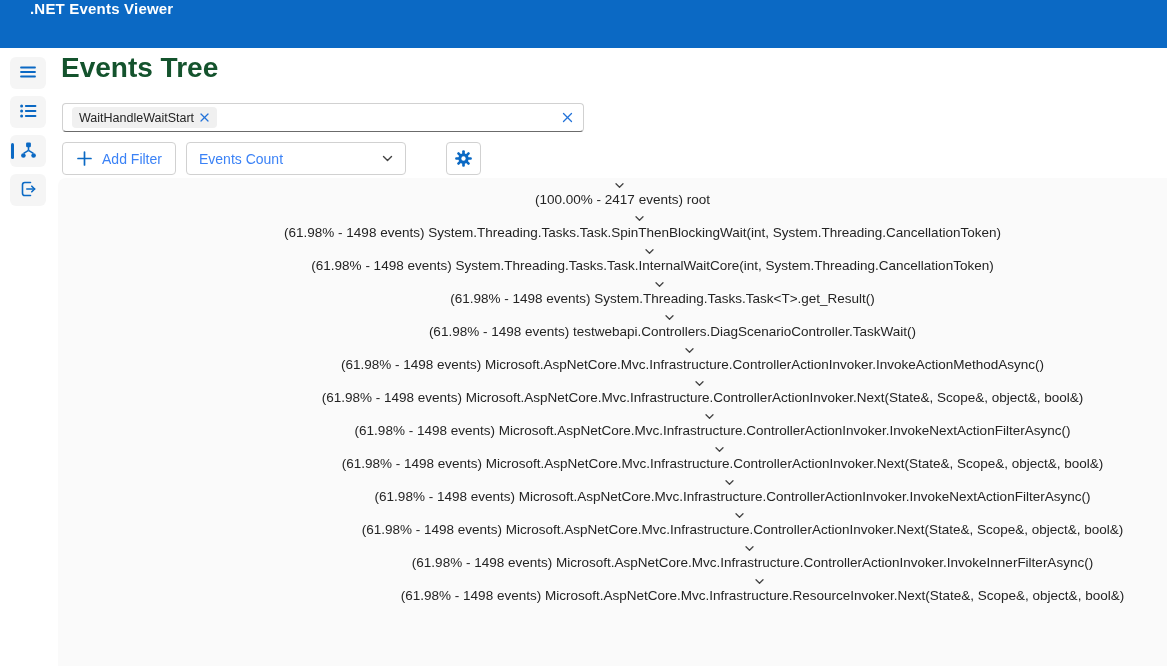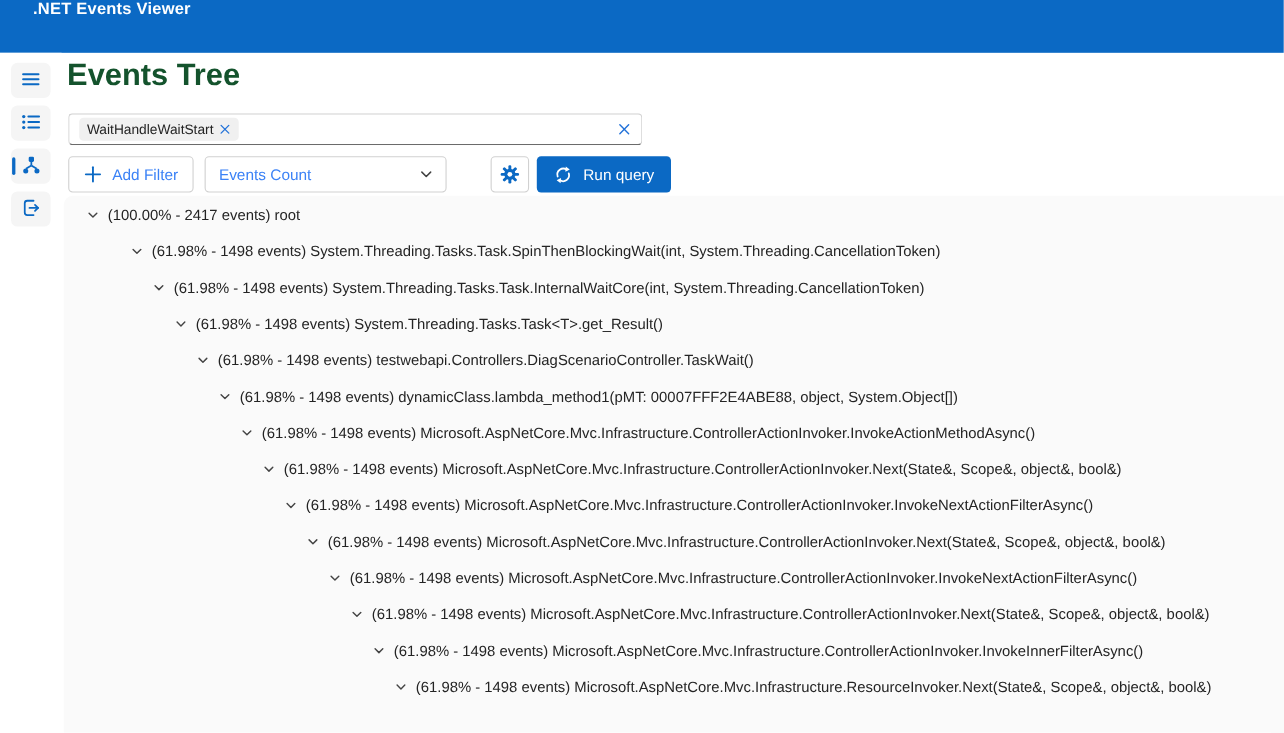--- a/index.html
+++ b/index.html
@@ -40,21 +40,21 @@
   .select { left:186px; width:220px; padding:0 10px 0 12px; justify-content:space-between; }
   .gear-btn { left:446px; width:35px; justify-content:center; }
   .btn-primary { position:absolute; left:488px; top:142px; width:122px; height:33px; background:#0b69c4;
                  border:none; border-radius:4px; color:#fff; font-size:14px; display:flex;
                  align-items:center; justify-content:center; gap:9px; cursor:pointer; }
 
   
   .tree-panel { position:absolute; left:58px; top:178px; right:0; bottom:0; background:#fafafa;
                 border-top-left-radius:8px; padding-top:1px; overflow:hidden; }
   .tree-row { height:33px; display:flex; align-items:center; font-size:13.5px; color:#242424;
-              white-space:nowrap; cursor:pointer; }
+              white-space:nowrap; cursor:pointer;flex-direction:column; }
   .tree-row .tw { display:flex; align-items:center; margin-right:7px; flex:none; }
 </style>
 </head>
 <body>
 
 <div class="stage">
 
   <header class="appbar">
     <span class="appbar-title">.NET Events Viewer</span>
   </header>
@@ -153,33 +153,20 @@
     <svg width="19" height="19" viewBox="0 0 20 20" fill="#0b69c4">
       <rect x="8.6" y="1.2" width="2.8" height="17.6" rx="1.2"></rect>
       <rect x="8.6" y="1.2" width="2.8" height="17.6" rx="1.2" transform="rotate(45 10 10)"></rect>
       <rect x="8.6" y="1.2" width="2.8" height="17.6" rx="1.2" transform="rotate(90 10 10)"></rect>
       <rect x="8.6" y="1.2" width="2.8" height="17.6" rx="1.2" transform="rotate(135 10 10)"></rect>
       <circle cx="10" cy="10" r="5.4"></circle>
       <circle cx="10" cy="10" r="2.3" fill="#fff"></circle>
     </svg>
   </button>
 
-  <button class="btn-primary">
-    <svg width="18" height="18" viewBox="0 0 20 20">
-      <g fill="none" stroke="#fff" stroke-width="1.8" stroke-linecap="round">
-        <path d="M4.4 11.6 A6 6 0 0 1 13.6 4.8"></path>
-        <path d="M15.6 8.4 A6 6 0 0 1 6.4 15.2"></path>
-      </g>
-      <g fill="#fff">
-        <polygon points="12.6,1.6 16.6,4.6 12.2,6.8"></polygon>
-        <polygon points="7.4,18.4 3.4,15.4 7.8,13.2"></polygon>
-      </g>
-    </svg>
-    <span>Run query</span>
-  </button>
 
   <section class="tree-panel">
       <div class="tree-row" style="padding-left: 20px;">
         <span class="tw">
           <svg width="13" height="13" viewBox="0 0 13 13" fill="none" stroke="#444" stroke-width="1.3" stroke-linecap="round" stroke-linejoin="round">
             <polyline points="3 4.8 6.5 8.3 10 4.8"></polyline>
           </svg>
         </span>
         <span>(100.00% - 2417 events) root</span>
       </div>
@@ -208,28 +195,20 @@
         <span>(61.98% - 1498 events) System.Threading.Tasks.Task&lt;T&gt;.get_Result()</span>
       </div>
       <div class="tree-row" style="padding-left: 120px;">
         <span class="tw">
           <svg width="13" height="13" viewBox="0 0 13 13" fill="none" stroke="#444" stroke-width="1.3" stroke-linecap="round" stroke-linejoin="round">
             <polyline points="3 4.8 6.5 8.3 10 4.8"></polyline>
           </svg>
         </span>
         <span>(61.98% - 1498 events) testwebapi.Controllers.DiagScenarioController.TaskWait()</span>
       </div>
-      <div class="tree-row" style="padding-left: 140px;">
-        <span class="tw">
-          <svg width="13" height="13" viewBox="0 0 13 13" fill="none" stroke="#444" stroke-width="1.3" stroke-linecap="round" stroke-linejoin="round">
-            <polyline points="3 4.8 6.5 8.3 10 4.8"></polyline>
-          </svg>
-        </span>
-        <span>(61.98% - 1498 events) dynamicClass.lambda_method1(pMT: 00007FFF2E4ABE88, object, System.Object[])</span>
-      </div>
       <div class="tree-row" style="padding-left: 160px;">
         <span class="tw">
           <svg width="13" height="13" viewBox="0 0 13 13" fill="none" stroke="#444" stroke-width="1.3" stroke-linecap="round" stroke-linejoin="round">
             <polyline points="3 4.8 6.5 8.3 10 4.8"></polyline>
           </svg>
         </span>
         <span>(61.98% - 1498 events) Microsoft.AspNetCore.Mvc.Infrastructure.ControllerActionInvoker.InvokeActionMethodAsync()</span>
       </div>
       <div class="tree-row" style="padding-left: 180px;">
         <span class="tw">

